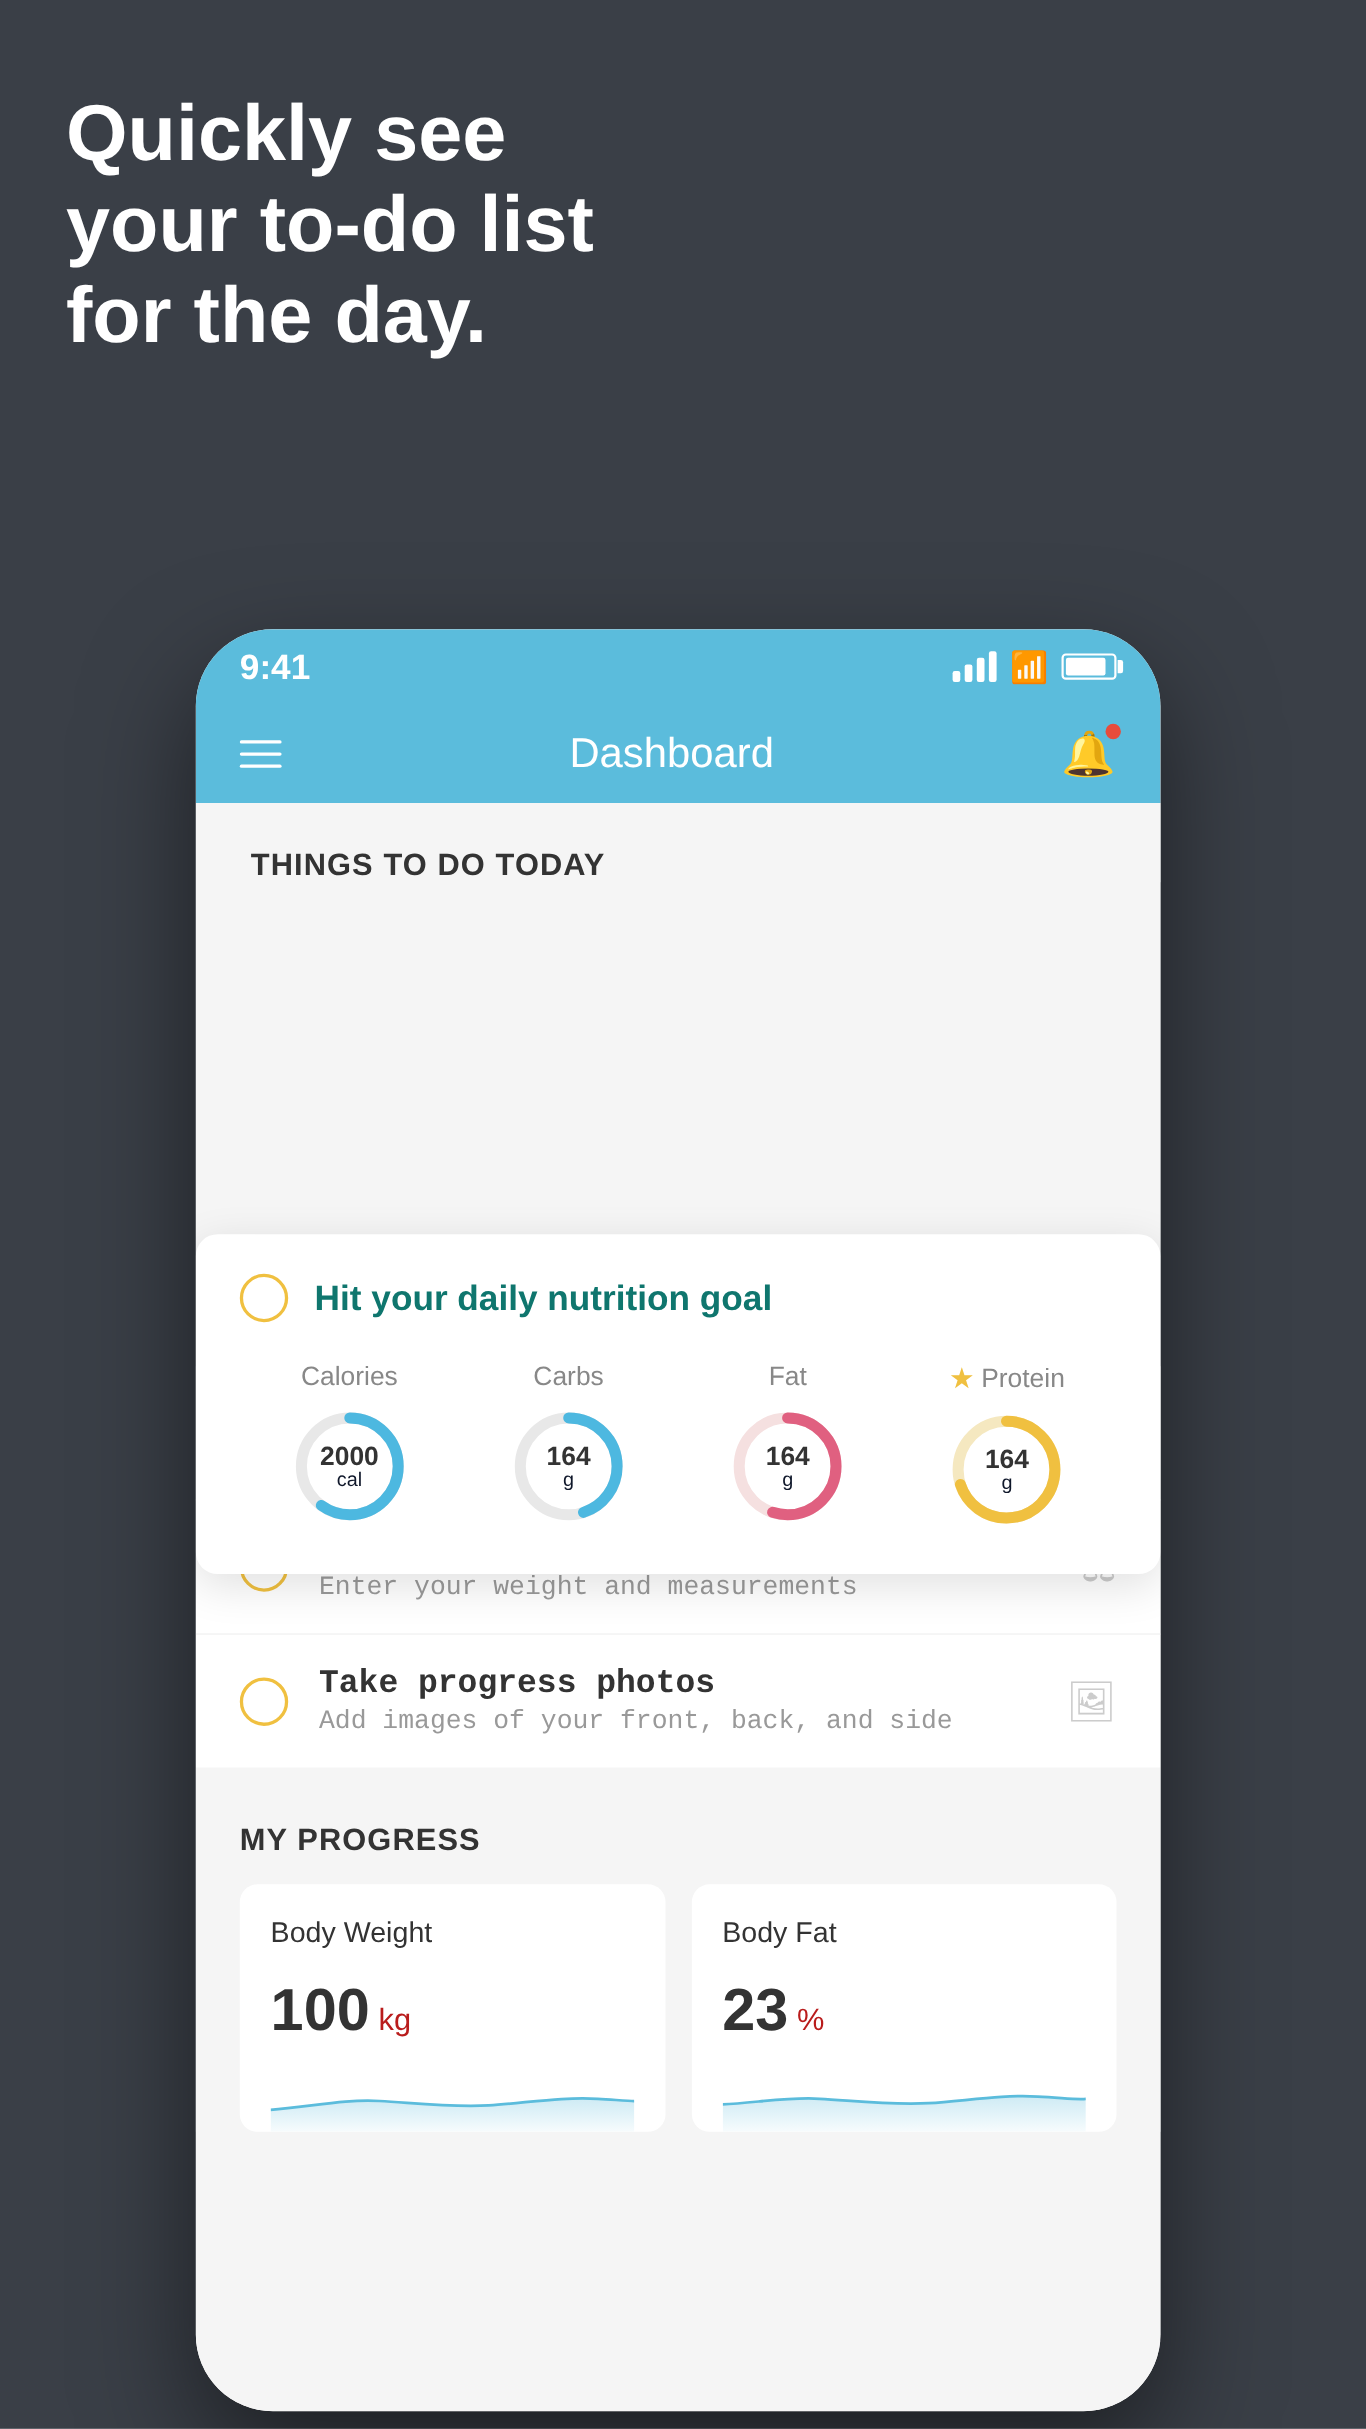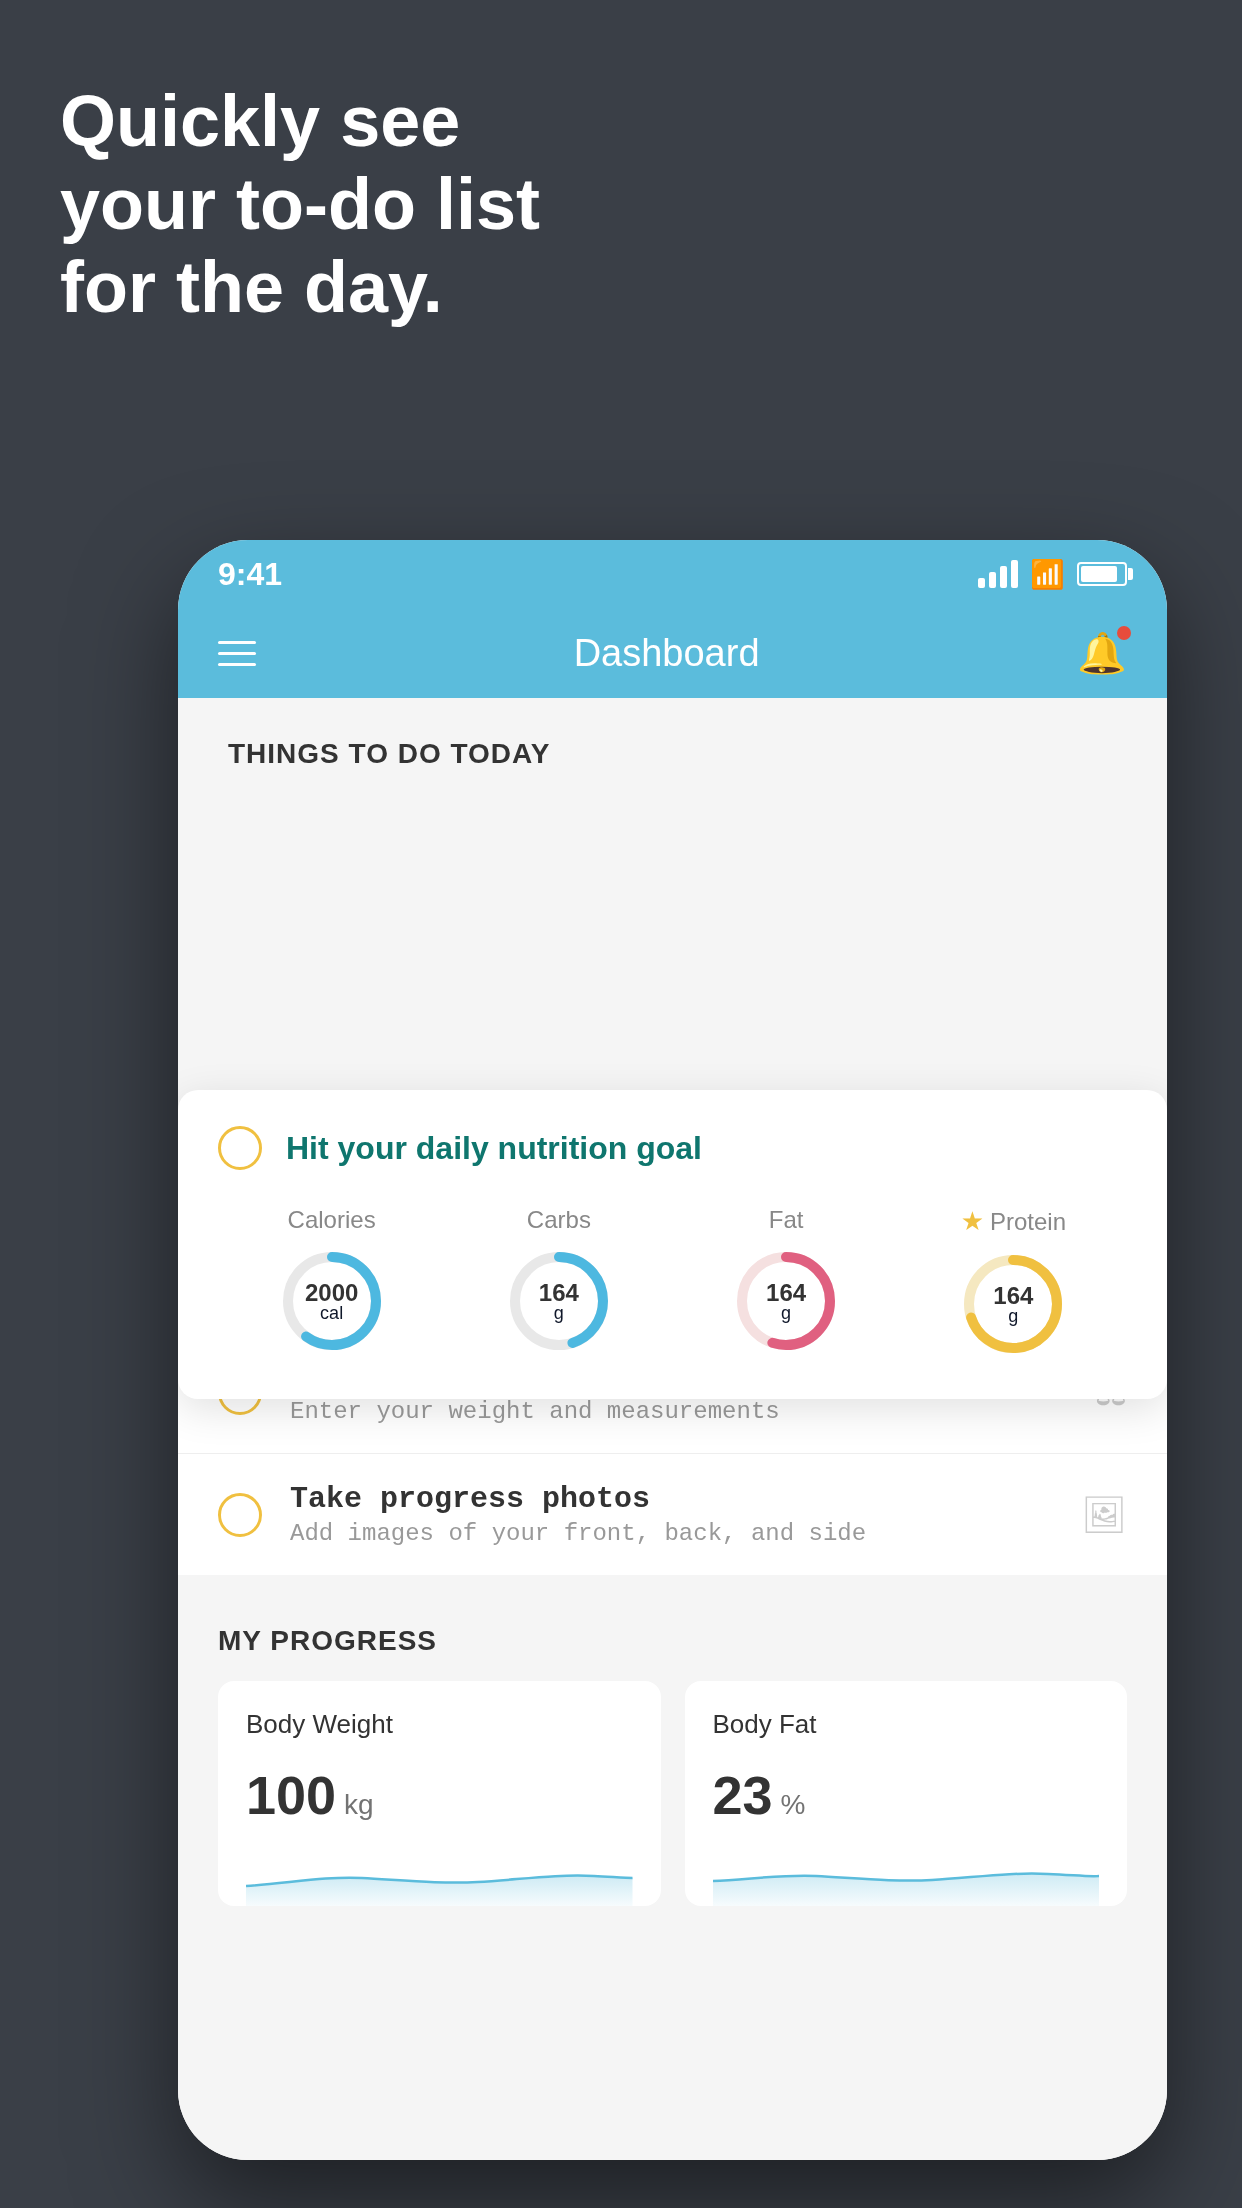--- a/index.html
+++ b/index.html
@@ -20,23 +20,23 @@
       left: 60px;
       color: #ffffff;
       font-size: 72px;
       font-weight: 800;
       line-height: 1.15;
     }
 
     
     .phone-shell {
       position: absolute;
-      top: 540px;
+      top: 572px;
       left: 178px;
-      width: 989px;
+      width: 877px;
       height: 1620px;
       background: #ffffff;
       border-radius: 70px;
       overflow: hidden;
       box-shadow: 0 40px 100px rgba(0,0,0,0.5);
     }
 
     
     .status-bar {
       background: #5bbcdc;
@@ -319,21 +319,21 @@
       gap: 8px;
       margin-bottom: 20px;
     }
     .progress-number {
       font-size: 54px;
       font-weight: 700;
       color: #333333;
     }
     .progress-unit {
       font-size: 28px;
-      color: #737373;
+      color: #b91c1c;
     }
     .progress-chart {
       height: 60px;
       position: relative;
     }
     .wave-svg {
       width: 100%;
       height: 60px;
     }
   </style>

